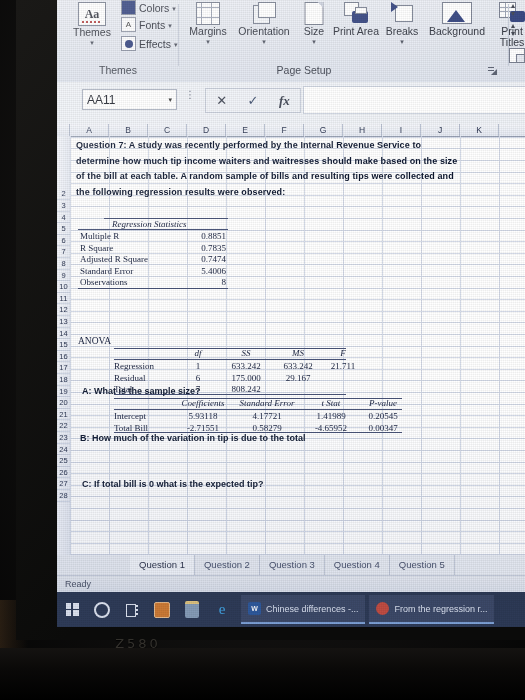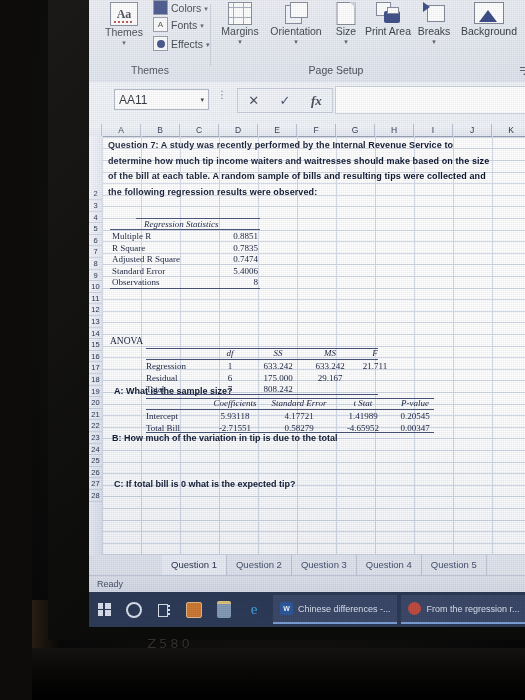--- a/index.html
+++ b/index.html
@@ -1,20 +1,20 @@
 <!DOCTYPE html>
 <html><head>
 <meta charset="utf-8">
 <style>
   html,body{margin:0;padding:0;background:#0d0c0a;}
   body{width:525px;height:700px;overflow:hidden;font-family:"Liberation Sans",sans-serif;position:relative;}
 
   
   #photo{position:absolute;inset:0;background:
-      radial-gradient(ellipse at 50% 30%, #242220 0%, #121110 55%, #050505 100%); margin-left: 32px;}
+      radial-gradient(ellipse at 50% 30%, #242220 0%, #121110 55%, #050505 100%);}
   #bezel{position:absolute;left:16px;top:0;width:509px;height:640px;
       background:linear-gradient(135deg,#1a1917,#0b0b0a 60%);}
   #bezel-label{position:absolute;left:78px;top:636px;width:120px;text-align:center;
       color:#3b3833;font-size:13px;letter-spacing:3px;font-family:"DejaVu Sans",sans-serif;
       text-shadow:0 1px 1px #000;opacity:.85;}
   #desk{position:absolute;left:0;top:648px;width:525px;height:52px;
       background:linear-gradient(180deg,#151311 0%,#0a0908 40%,#000 100%);}
   #desk-glow{position:absolute;left:0;top:600px;width:28px;height:100px;
       background:linear-gradient(90deg,#6a4a2a55,#0000);}
 

